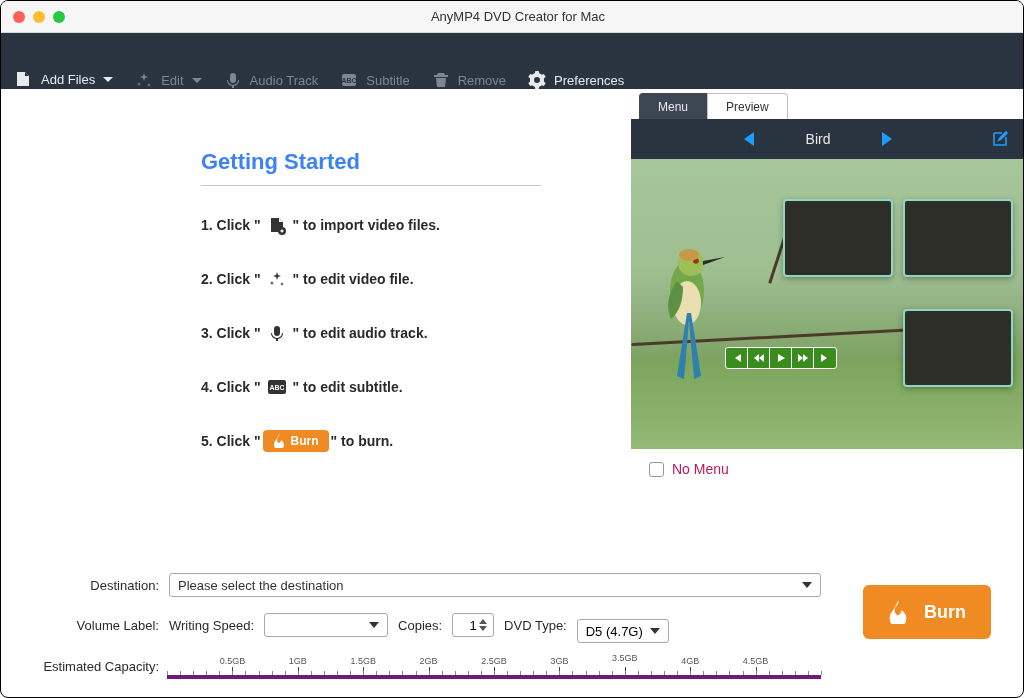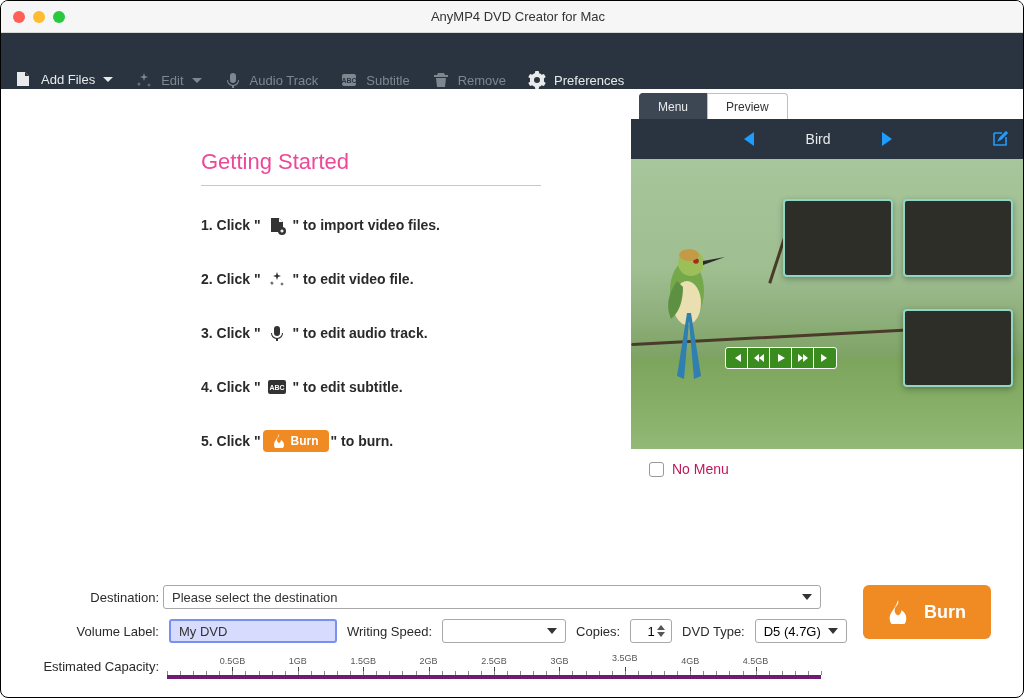--- a/index.html
+++ b/index.html
@@ -14,21 +14,21 @@
 .titlebar-title { position: absolute; left: 12px; right: 0; text-align: center; font-size: 13px; color: #333; pointer-events: none; }
 
 .toolbar { height: 56px; background: #2a3440; display: flex; align-items: flex-end; padding: 0 12px; gap: 22px; }
 .tb-item { display: flex; align-items: center; gap: 8px; color: #e8eaec; font-size: 13px; cursor: pointer; }
 .tb-item.disabled { color: #7e8790; }
 .tb-item svg, .tb-item .ico { flex: 0 0 auto; }
 .tb-caret { width: 0; height: 0; border-left: 5px solid transparent; border-right: 5px solid transparent; border-top: 5px solid currentColor; }
 
 .main { flex: 1; display: flex; overflow: hidden; }
 .left { flex: 1; padding: 60px 40px 0 200px; }
-.gs-title { font-size: 22px; font-weight: 400; color: #ec4899; margin-bottom: 10px; }
+.gs-title { font-size: 22px; font-weight: 700; color: #3b82f6; margin-bottom: 10px; }
 .gs-hr { border: none; border-top: 1px solid #c8c8c8; width: 340px; margin-bottom: 28px; }
 .step { display: flex; align-items: center; font-size: 14px; color: #2a2a2a; font-weight: 600; margin-bottom: 32px; gap: 2px; }
 .step .step-icon { display: inline-flex; width: 22px; height: 22px; align-items: center; justify-content: center; margin: 0 3px; }
 .badge-burn { background: #f08a22; color: #fff; border-radius: 4px; padding: 4px 10px; display: inline-flex; align-items: center; gap: 6px; font-size: 12px; font-weight: 600; }
 
 .right { width: 392px; display: flex; flex-direction: column; }
 .tabs { height: 30px; display: flex; align-items: flex-end; padding-left: 8px; }
 .tab { height: 26px; line-height: 26px; padding: 0 18px; font-size: 12px; border: 1px solid #bfbfbf; border-bottom: none; background: #fff; color: #333; cursor: pointer; }
 .tab.active { background: #3d4754; color: #e8eaec; border-color: #3d4754; }
 .tab:first-child { border-top-left-radius: 4px; }
@@ -53,35 +53,35 @@
 .thumb3 { top: 150px; right: 10px; }
 .playbar { position: absolute; bottom: 80px; left: 94px; display: flex; background: #3a8c1f; border-radius: 3px; border: 1px solid #fff; }
 .playbar div { width: 22px; height: 20px; border-right: 1px solid #fff; display: flex; align-items: center; justify-content: center; cursor: pointer; }
 .playbar div:last-child { border-right: none; }
 .playbar svg { fill: #fff; }
 
 .nomenu { height: 40px; display: flex; align-items: center; padding-left: 18px; gap: 8px; font-size: 14px; color: #be185d; }
 .chk { width: 15px; height: 15px; border: 1px solid #999; border-radius: 3px; background: #fff; }
 
 .bottom { border-top: 1px solid transparent; padding: 10px 22px 18px 40px; }
-.row { display: flex; align-items: center; margin-bottom: 10px; gap: 4px; }
+.row { display: flex; align-items: center; margin-bottom: 10px; gap: 10px; }
 .label { font-size: 13px; color: #2a2a2a; font-weight: 500; text-align: right; }
 .dest-label { width: 118px; }
 .sel { flex: 1; height: 24px; border: 1px solid #a8a8a8; border-radius: 3px; background: #fff; font-size: 13px; padding: 0 8px; display: flex; align-items: center; justify-content: space-between; color: #333; cursor: pointer; }
 .caret-dn { width: 0; height: 0; border-left: 5px solid transparent; border-right: 5px solid transparent; border-top: 6px solid #333; }
 
 .row2 { display: flex; align-items: center; gap: 10px; }
 .row2 .lab { font-size: 13px; color: #2a2a2a; font-weight: 500; }
 .vol-input { width: 168px; height: 24px; border: 2px solid #7b8ff0; background: #d7dcff; border-radius: 3px; font-size: 13px; padding: 0 8px; color: #333; }
 .ws { width: 124px; height: 24px; border: 1px solid #a8a8a8; border-radius: 3px; background: #fff; display: flex; align-items: center; justify-content: flex-end; padding: 0 8px; cursor: pointer; }
 .copies-box { width: 42px; height: 24px; border: 1px solid #a8a8a8; border-radius: 3px; background: #fff; display: flex; align-items: center; justify-content: center; font-size: 13px; position: relative; }
 .spinner { position: absolute; right: 2px; top: 1px; bottom: 1px; width: 12px; display: flex; flex-direction: column; justify-content: center; gap: 2px;}
 .spinner .up { width:0;height:0;border-left:4px solid transparent;border-right:4px solid transparent;border-bottom:5px solid #555; cursor:pointer;}
 .spinner .dn { width:0;height:0;border-left:4px solid transparent;border-right:4px solid transparent;border-top:5px solid #555; cursor:pointer;}
-.dvdtype { width: 92px; height: 24px; border: 1px solid #a8a8a8; border-radius: 3px; background: #fff; display: flex; align-items: center; justify-content: space-between; padding: 0 8px; font-size: 13px; cursor: pointer; }
+.dvdtype { width: 92px; height: 24px; border: 1px solid #a8a8a8; border-radius: 3px; background: #fff; display: flex; align-items: center; justify-content: space-between; padding: 0 8px; font-size: 13px; cursor: pointer; margin-top: 12px; }
 
 .cap-row { display: flex; align-items: center; gap: 8px; margin-top: 4px;}
 .ruler { flex: 1; height: 26px; position: relative; border-bottom: 4px solid #701a75; margin-right: 180px;}
 .ruler .tick { position: absolute; bottom: 0; width: 1px; height: 6px; background: #444; }
 .ruler .lbltick { position: absolute; bottom: -2px; transform: translateX(-50%); font-size: 9px; color: #555; }
 .ruler .stick { position: absolute; bottom: 0; width: 1px; height: 4px; background: #888; }
 
 .burn-btn { position: absolute; right: 32px; bottom: 58px; width: 128px; height: 54px; background: #f08a22; border-radius: 6px; color: #fff; font-size: 18px; font-weight: 600; display: flex; align-items: center; justify-content: center; gap: 16px; cursor: pointer; }
 .window { position: relative; }
 </style>
@@ -270,21 +270,20 @@
   <div class="bottom">
     <div class="row">
       <div class="label dest-label">Destination:</div>
       <div class="sel" style="margin-right:180px">
         <span>Please select the destination</span>
         <span class="caret-dn"></span>
       </div>
     </div>
     <div class="row row2">
       <div class="label dest-label">Volume Label:</div>
-      <input class="vol-input" value="My DVD" style="">
       <div class="lab">Writing Speed:</div>
       <div class="ws">
           <span class="caret-dn"></span>
         </div>
       <div class="lab">Copies:</div>
       <div class="copies-box">
         <span>1</span>
         <div class="spinner">
           <div class="up"></div>
           <div class="dn"></div>

